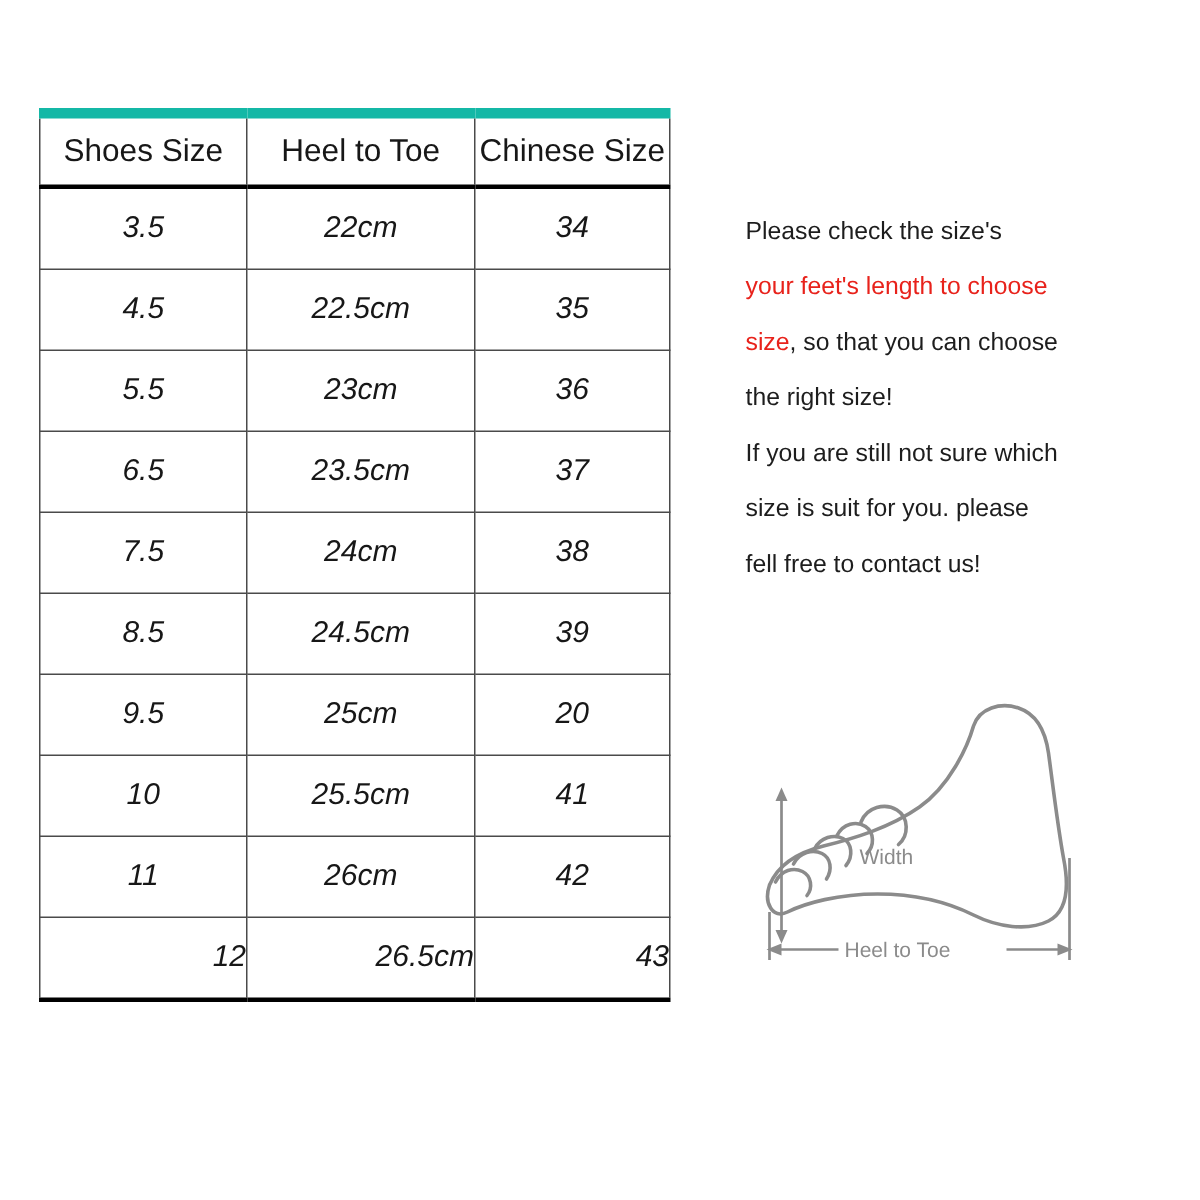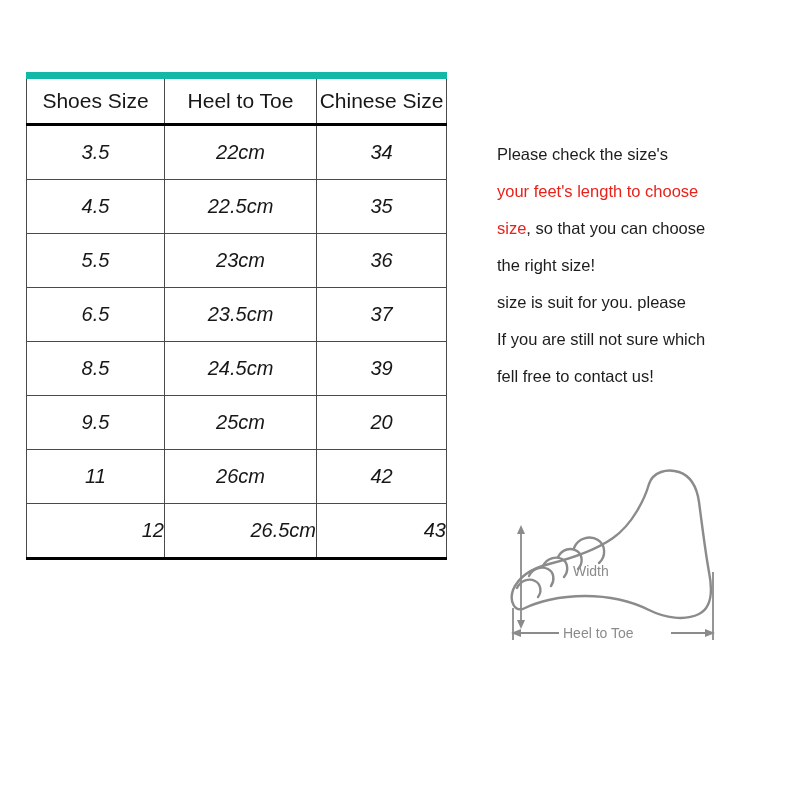--- a/index.html
+++ b/index.html
@@ -136,28 +136,38 @@
           <td>5.5</td>
           <td>23cm</td>
           <td>36</td>
         </tr>
         <tr>
           <td>6.5</td>
           <td>23.5cm</td>
           <td>37</td>
         </tr>
         <tr>
+          <td>7.5</td>
+          <td>24cm</td>
+          <td>38</td>
+        </tr>
+        <tr>
           <td>8.5</td>
           <td>24.5cm</td>
           <td>39</td>
         </tr>
         <tr>
           <td>9.5</td>
           <td>25cm</td>
           <td>20</td>
+        </tr>
+        <tr>
+          <td>10</td>
+          <td>25.5cm</td>
+          <td>41</td>
         </tr>
         <tr>
           <td>11</td>
           <td>26cm</td>
           <td>42</td>
         </tr>
         <tr>
           <td>12</td>
           <td>26.5cm</td>
           <td>43</td>
@@ -165,22 +175,22 @@
       </tbody>
     </table>
   </div>
 
   <div class="right-col">
     <div class="note">
       <p><span>Please check the size's</span></p>
       <p><span class="hl">your feet's length to choose</span></p>
       <p><span class="hl">size</span><span>, so that you can choose</span></p>
       <p><span>the right size!</span></p>
+      <p><span>If you are still not sure which</span></p>
       <p><span>size is suit for you. please</span></p>
-      <p><span>If you are still not sure which</span></p>
       <p><span>fell free to contact us!</span></p>
     </div>
   </div>
 
   <div class="foot-figure">
     <svg width="290" height="210" viewBox="0 0 290 210" xmlns="http://www.w3.org/2000/svg">
 
       <g fill="none" stroke="#8b8b8b" stroke-width="2.4" stroke-linecap="round" stroke-linejoin="round">
         <path d="M16 122 C 22 108, 36 100, 52 96 C 72 91, 96 84, 116 70
                  C 136 56, 148 30, 152 16 C 156 4, 170 0, 182 4

